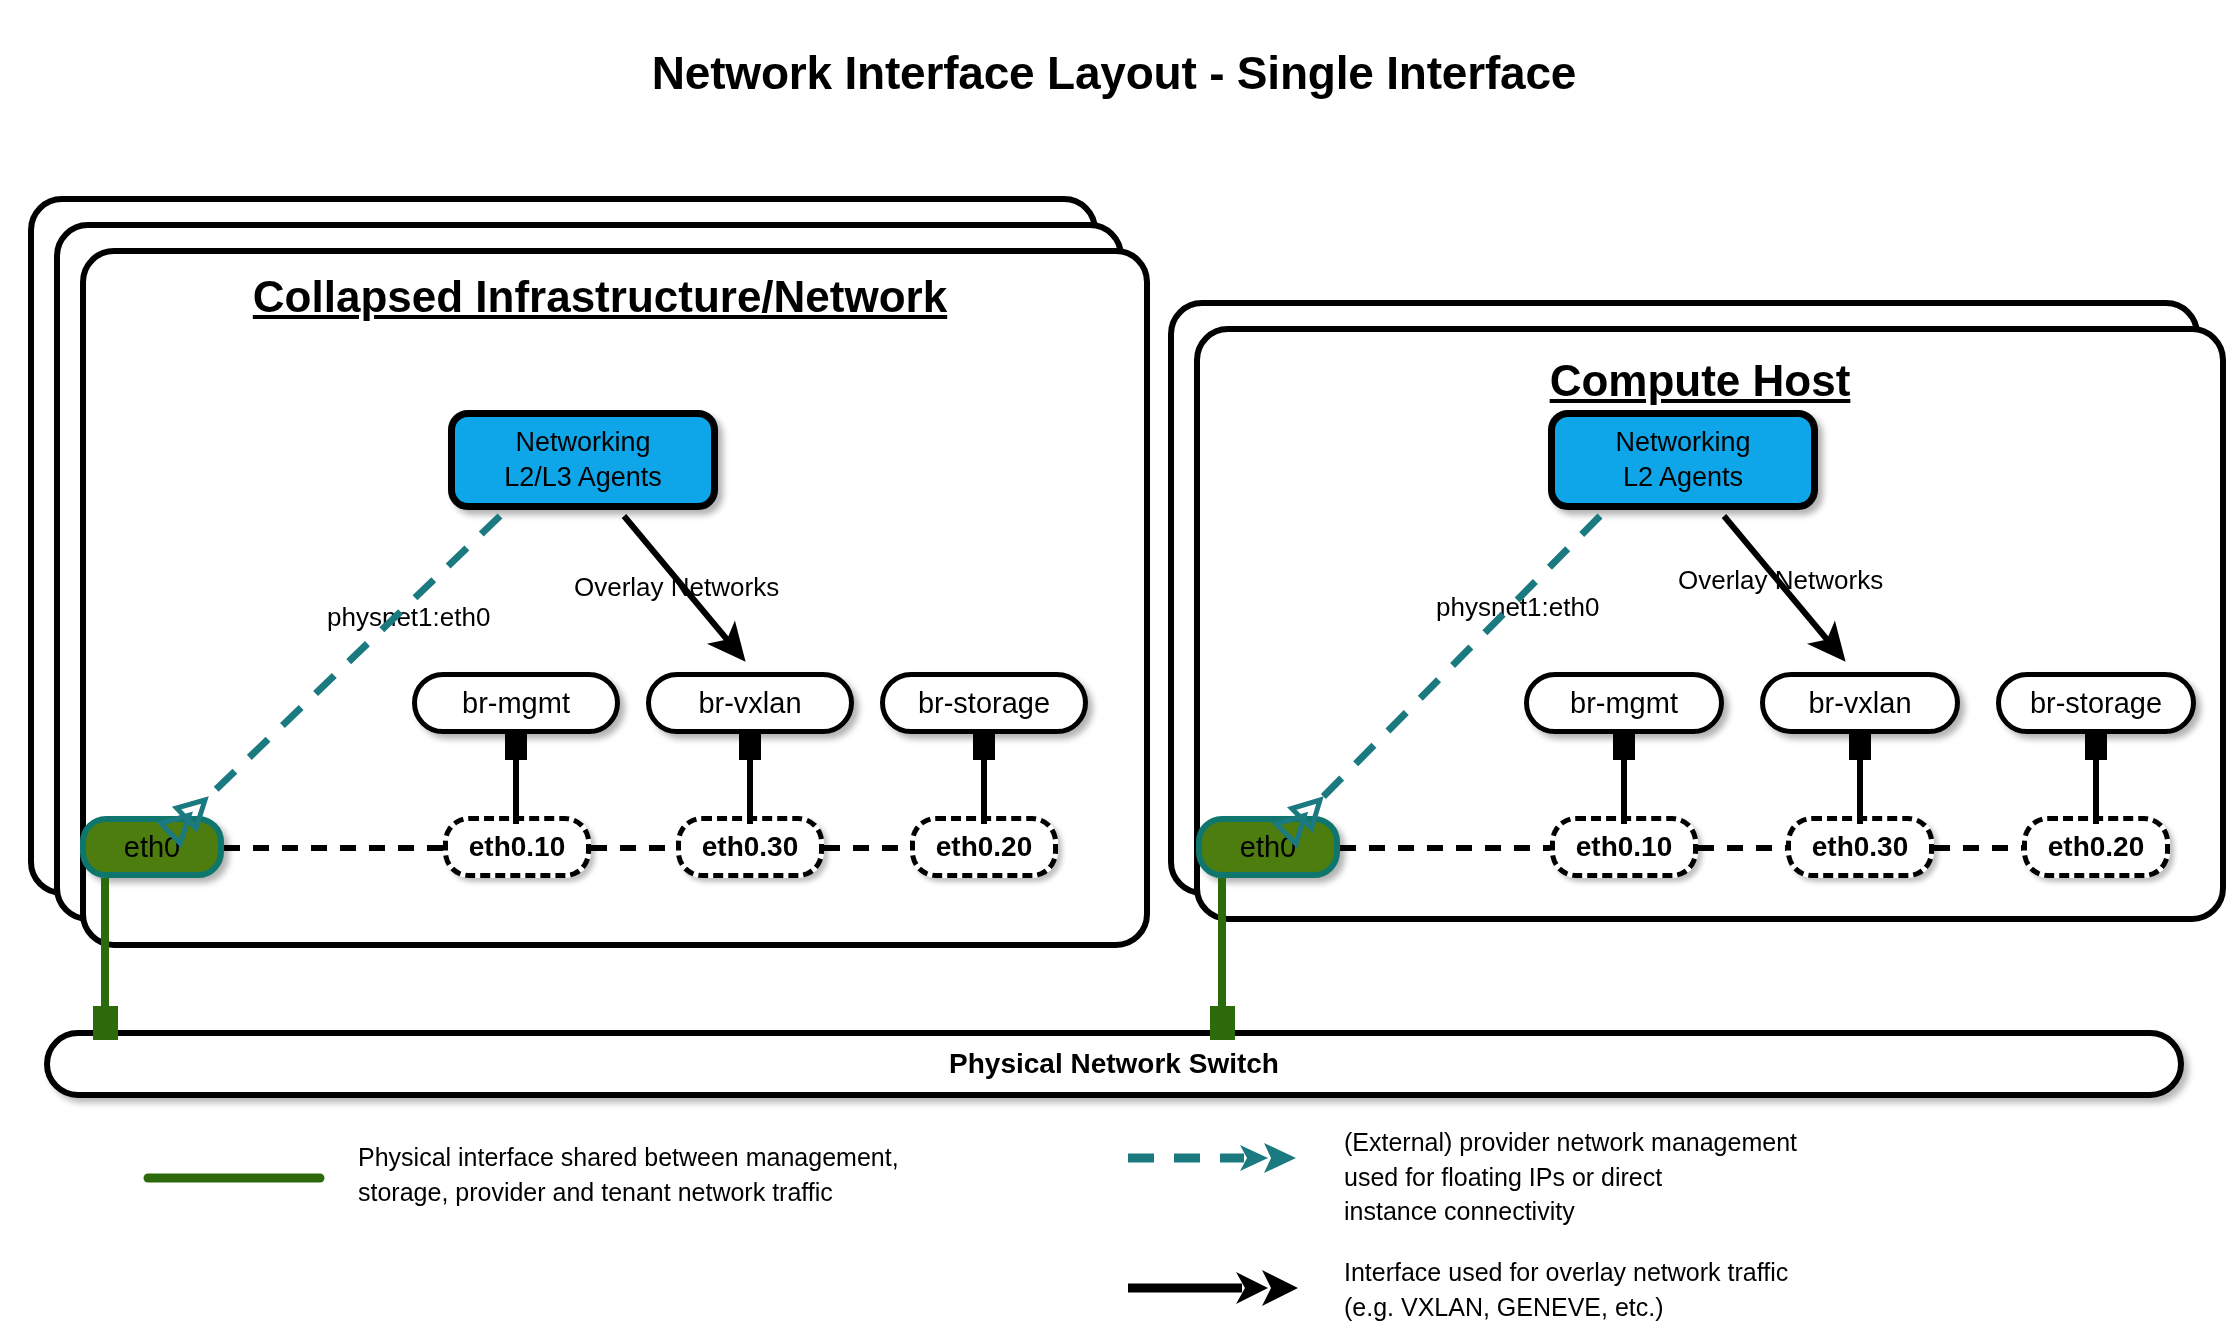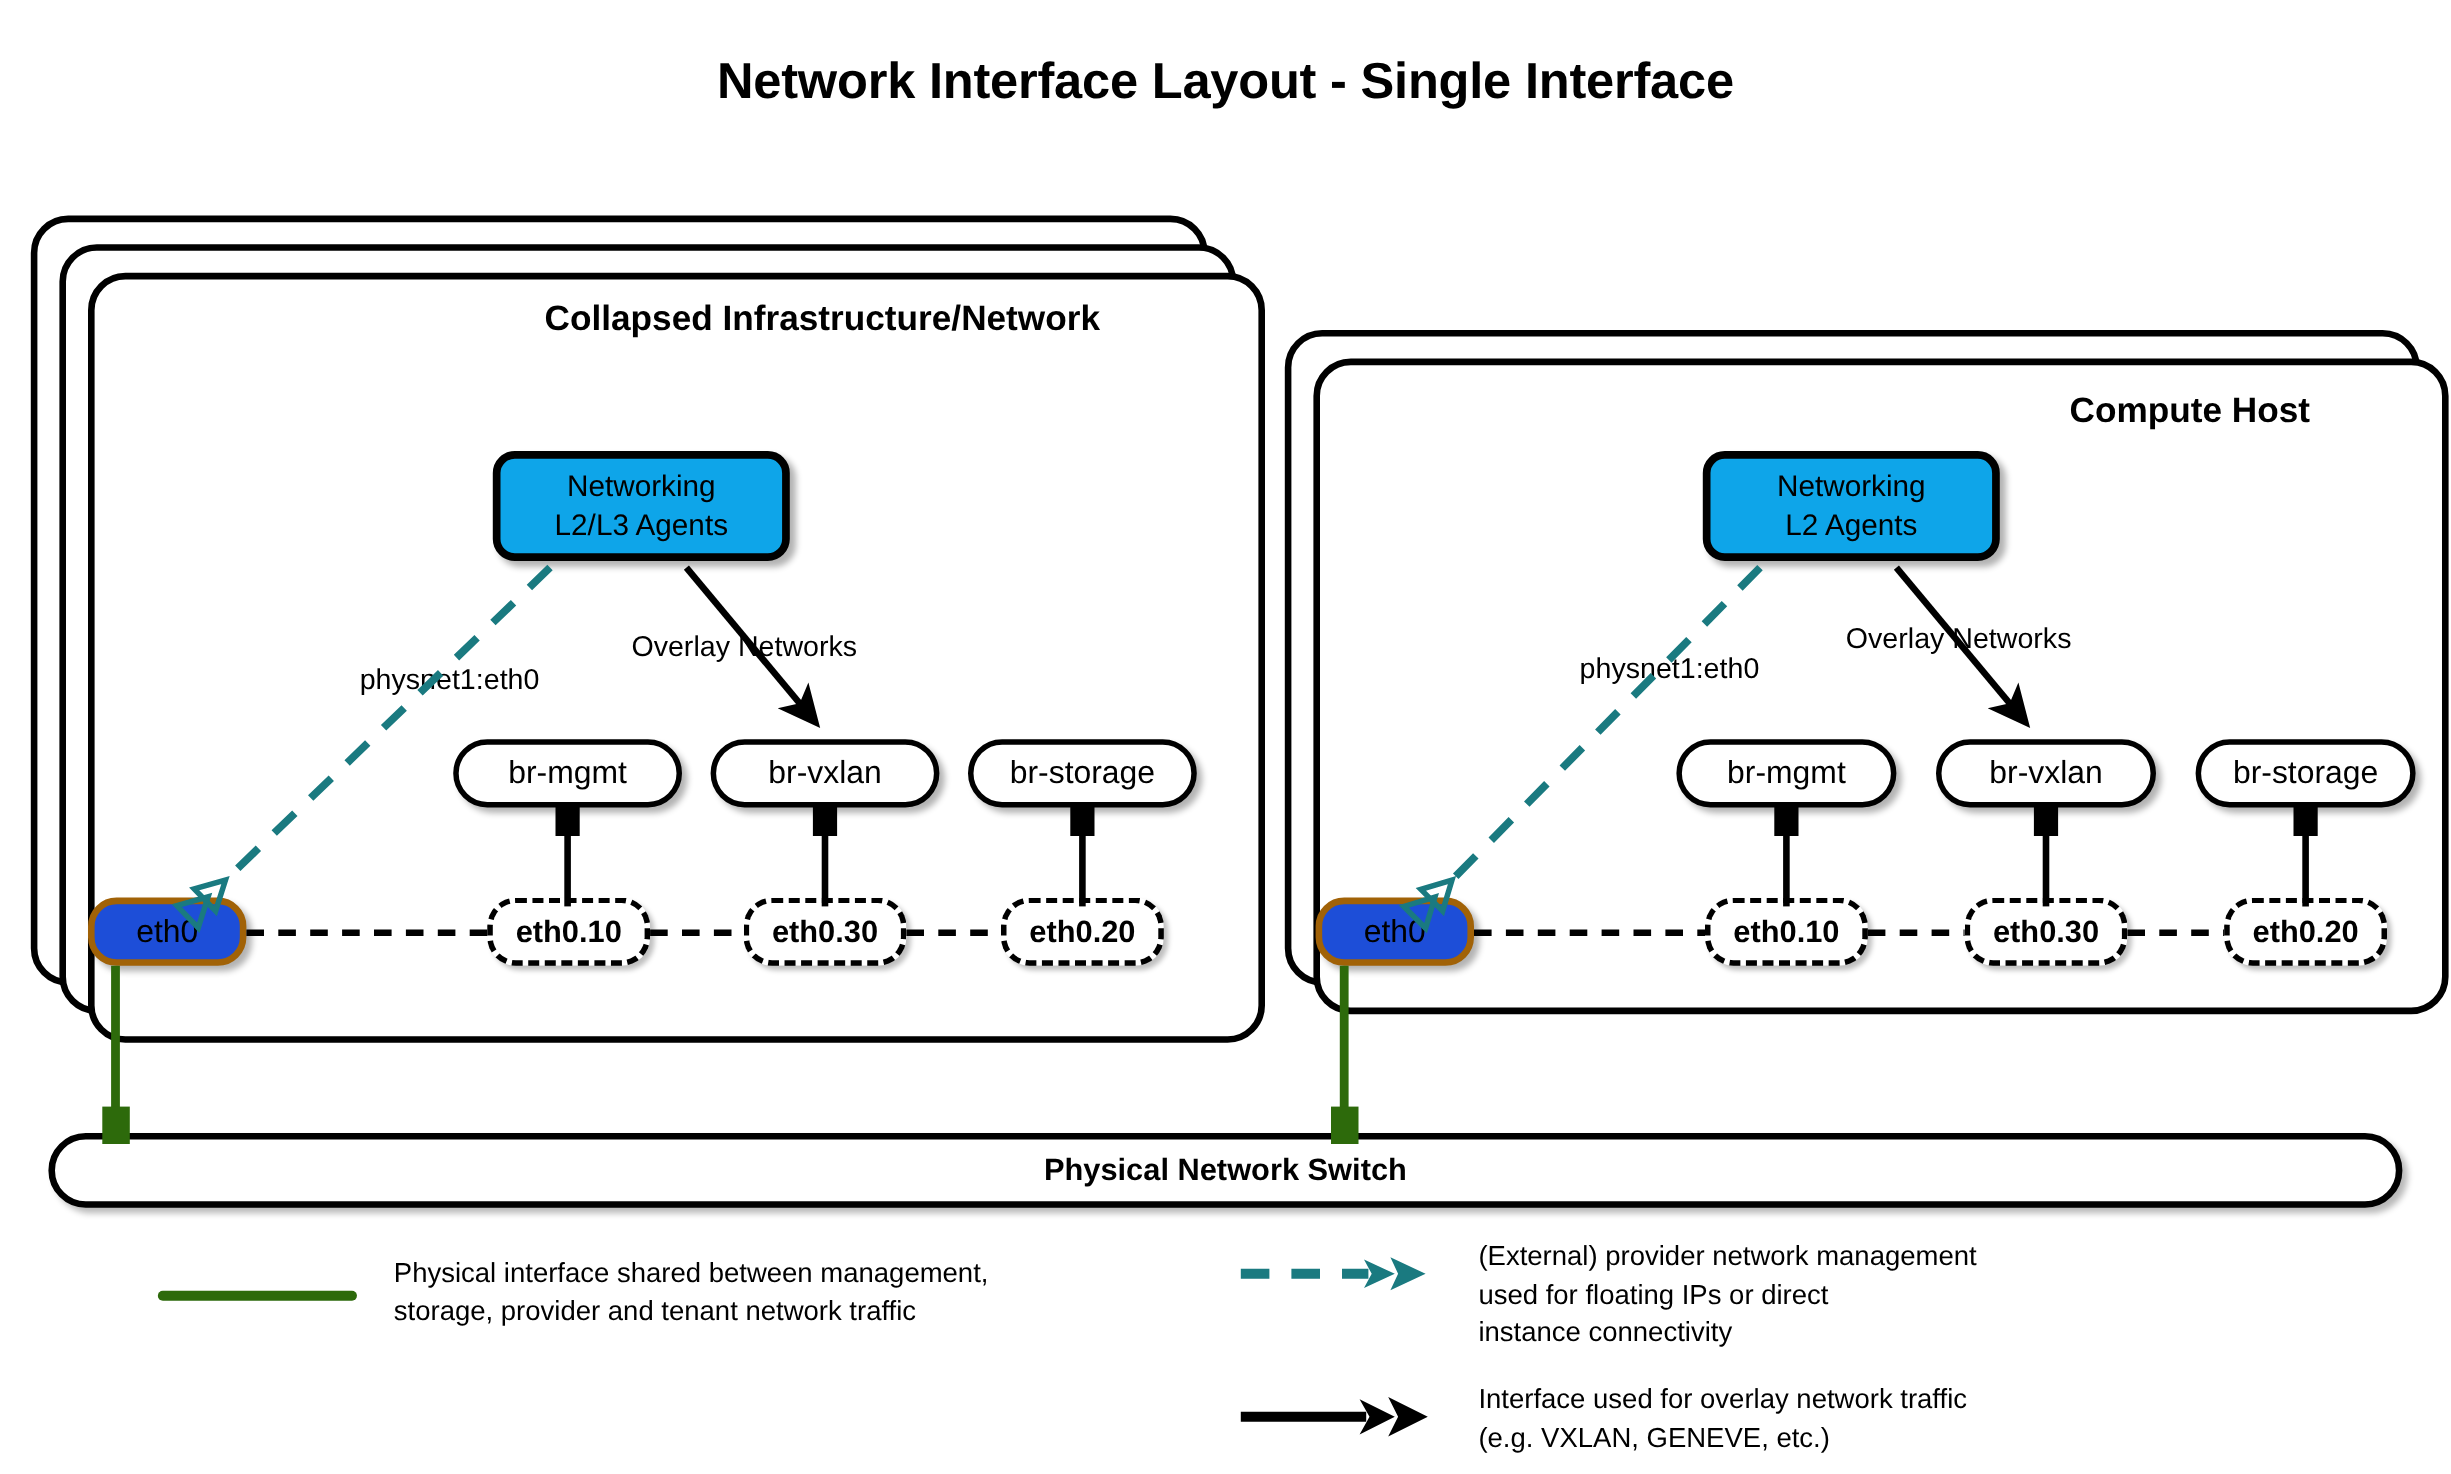--- a/index.html
+++ b/index.html
@@ -16,39 +16,40 @@
   }
 
   
   .panel{
     position:absolute;border:6px solid #000;border-radius:34px;background:#fff;
     box-sizing:border-box;
   }
   .panel.ghost{background:#fff;}
 
   .host-title{
-    position:absolute;text-align:right;font-size:32px;font-weight:bold;
+    position:absolute;text-align:center;font-size:44px;font-weight:bold;
     line-height:1.24;
+    text-decoration:underline;
   }
 
   
   .node{
     position:absolute;box-sizing:border-box;display:flex;align-items:center;
     justify-content:center;text-align:center;background:#fff;
     box-shadow:5px 5px 6px rgba(0,0,0,0.30);
   }
   .agents{
     background:#0ea5e9;border:7px solid #000;border-radius:20px;
     font-size:27px;line-height:1.30;
   }
   .bridge{
     border:5px solid #000;border-radius:40px;font-size:29px;
   }
   .eth0{
-    background:#1d4ed8;border:6px solid #a16207;border-radius:26px;font-size:29px;
+    background:#4d7c0f;border:6px solid #0f766e;border-radius:26px;font-size:29px;
   }
   .vlan{
     border:5px dashed #000;border-radius:26px;font-size:28px;
     box-shadow:4px 4px 5px rgba(0,0,0,0.25);
     font-weight:bold;
   }
 
   .switch{
     position:absolute;border:6px solid #000;border-radius:36px;background:#fff;
     box-sizing:border-box;display:flex;align-items:center;justify-content:center;

